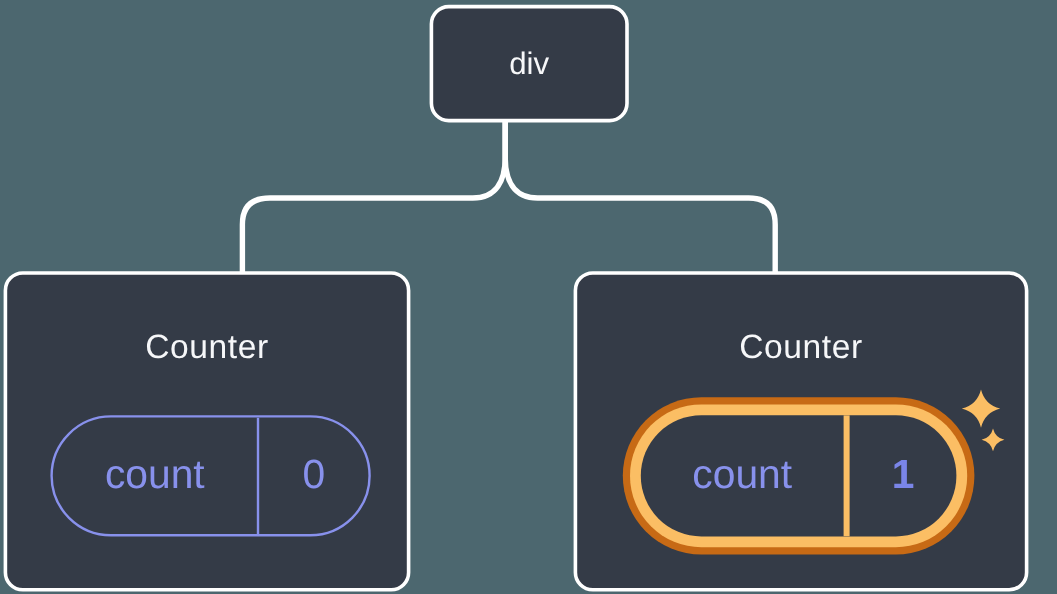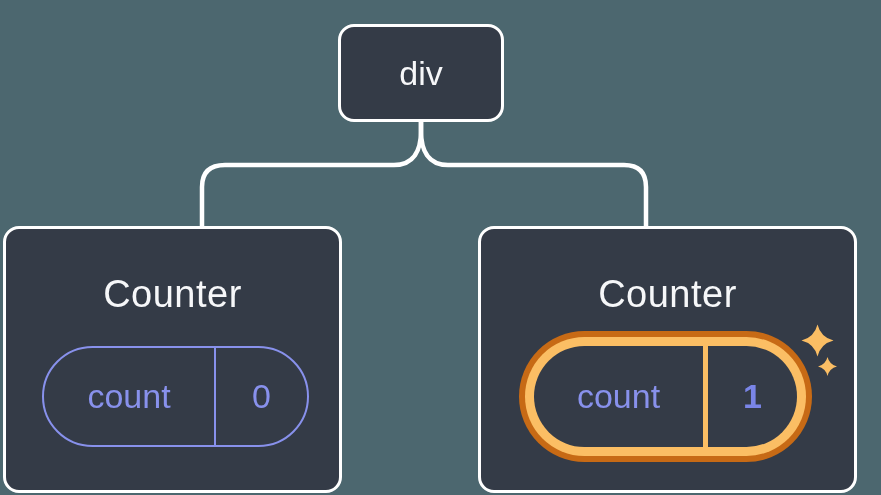--- a/index.html
+++ b/index.html
@@ -19,45 +19,45 @@
     width: 881px; height: 495px;
   }
   .connectors path {
     stroke: var(--node-border, #FFFFFF);
     stroke-width: 4.5;
     fill: none;
     stroke-linecap: round;
     stroke-linejoin: round;
   }
   .node-root {
-    position: absolute; left: 338px; top: 4px;
+    position: absolute; left: 358px; top: 4px;
     width: 166px; height: 98px;
     box-sizing: border-box;
     background: var(--node-fill, #343B47);
     border: 3.5px solid var(--node-border, #FFFFFF);
     border-radius: 16px;
     display: flex; align-items: center; justify-content: center;
     color: var(--text-light, #F6F7F9);
-    font-size: 34px; font-weight: 500; margin-top: 20px;
+    font-size: 26px; font-weight: 500;
   }
   .card {
     position: absolute; top: 226px;
     height: 267px;
     box-sizing: border-box;
     background: var(--node-fill, #343B47);
     border: 3.5px solid var(--node-border, #FFFFFF);
     border-radius: 16px;
   }
   .card-left  { left: 3px;   width: 339px; }
   .card-right { left: 478px; width: 379px; }
   .card-title {
     margin-top: 44px;
     text-align: center;
     color: var(--text-light, #F6F7F9);
-    font-size: 38px; font-weight: 500;
+    font-size: 28px; font-weight: 500;
     letter-spacing: 0.5px;
   }
   
   .pill {
     position: absolute; left: 36px; top: 117px;
     width: 267px; height: 101px;
     box-sizing: border-box;
     border: 2.5px solid var(--state-purple, #8891EC);
     border-radius: 999px;
     display: flex;

